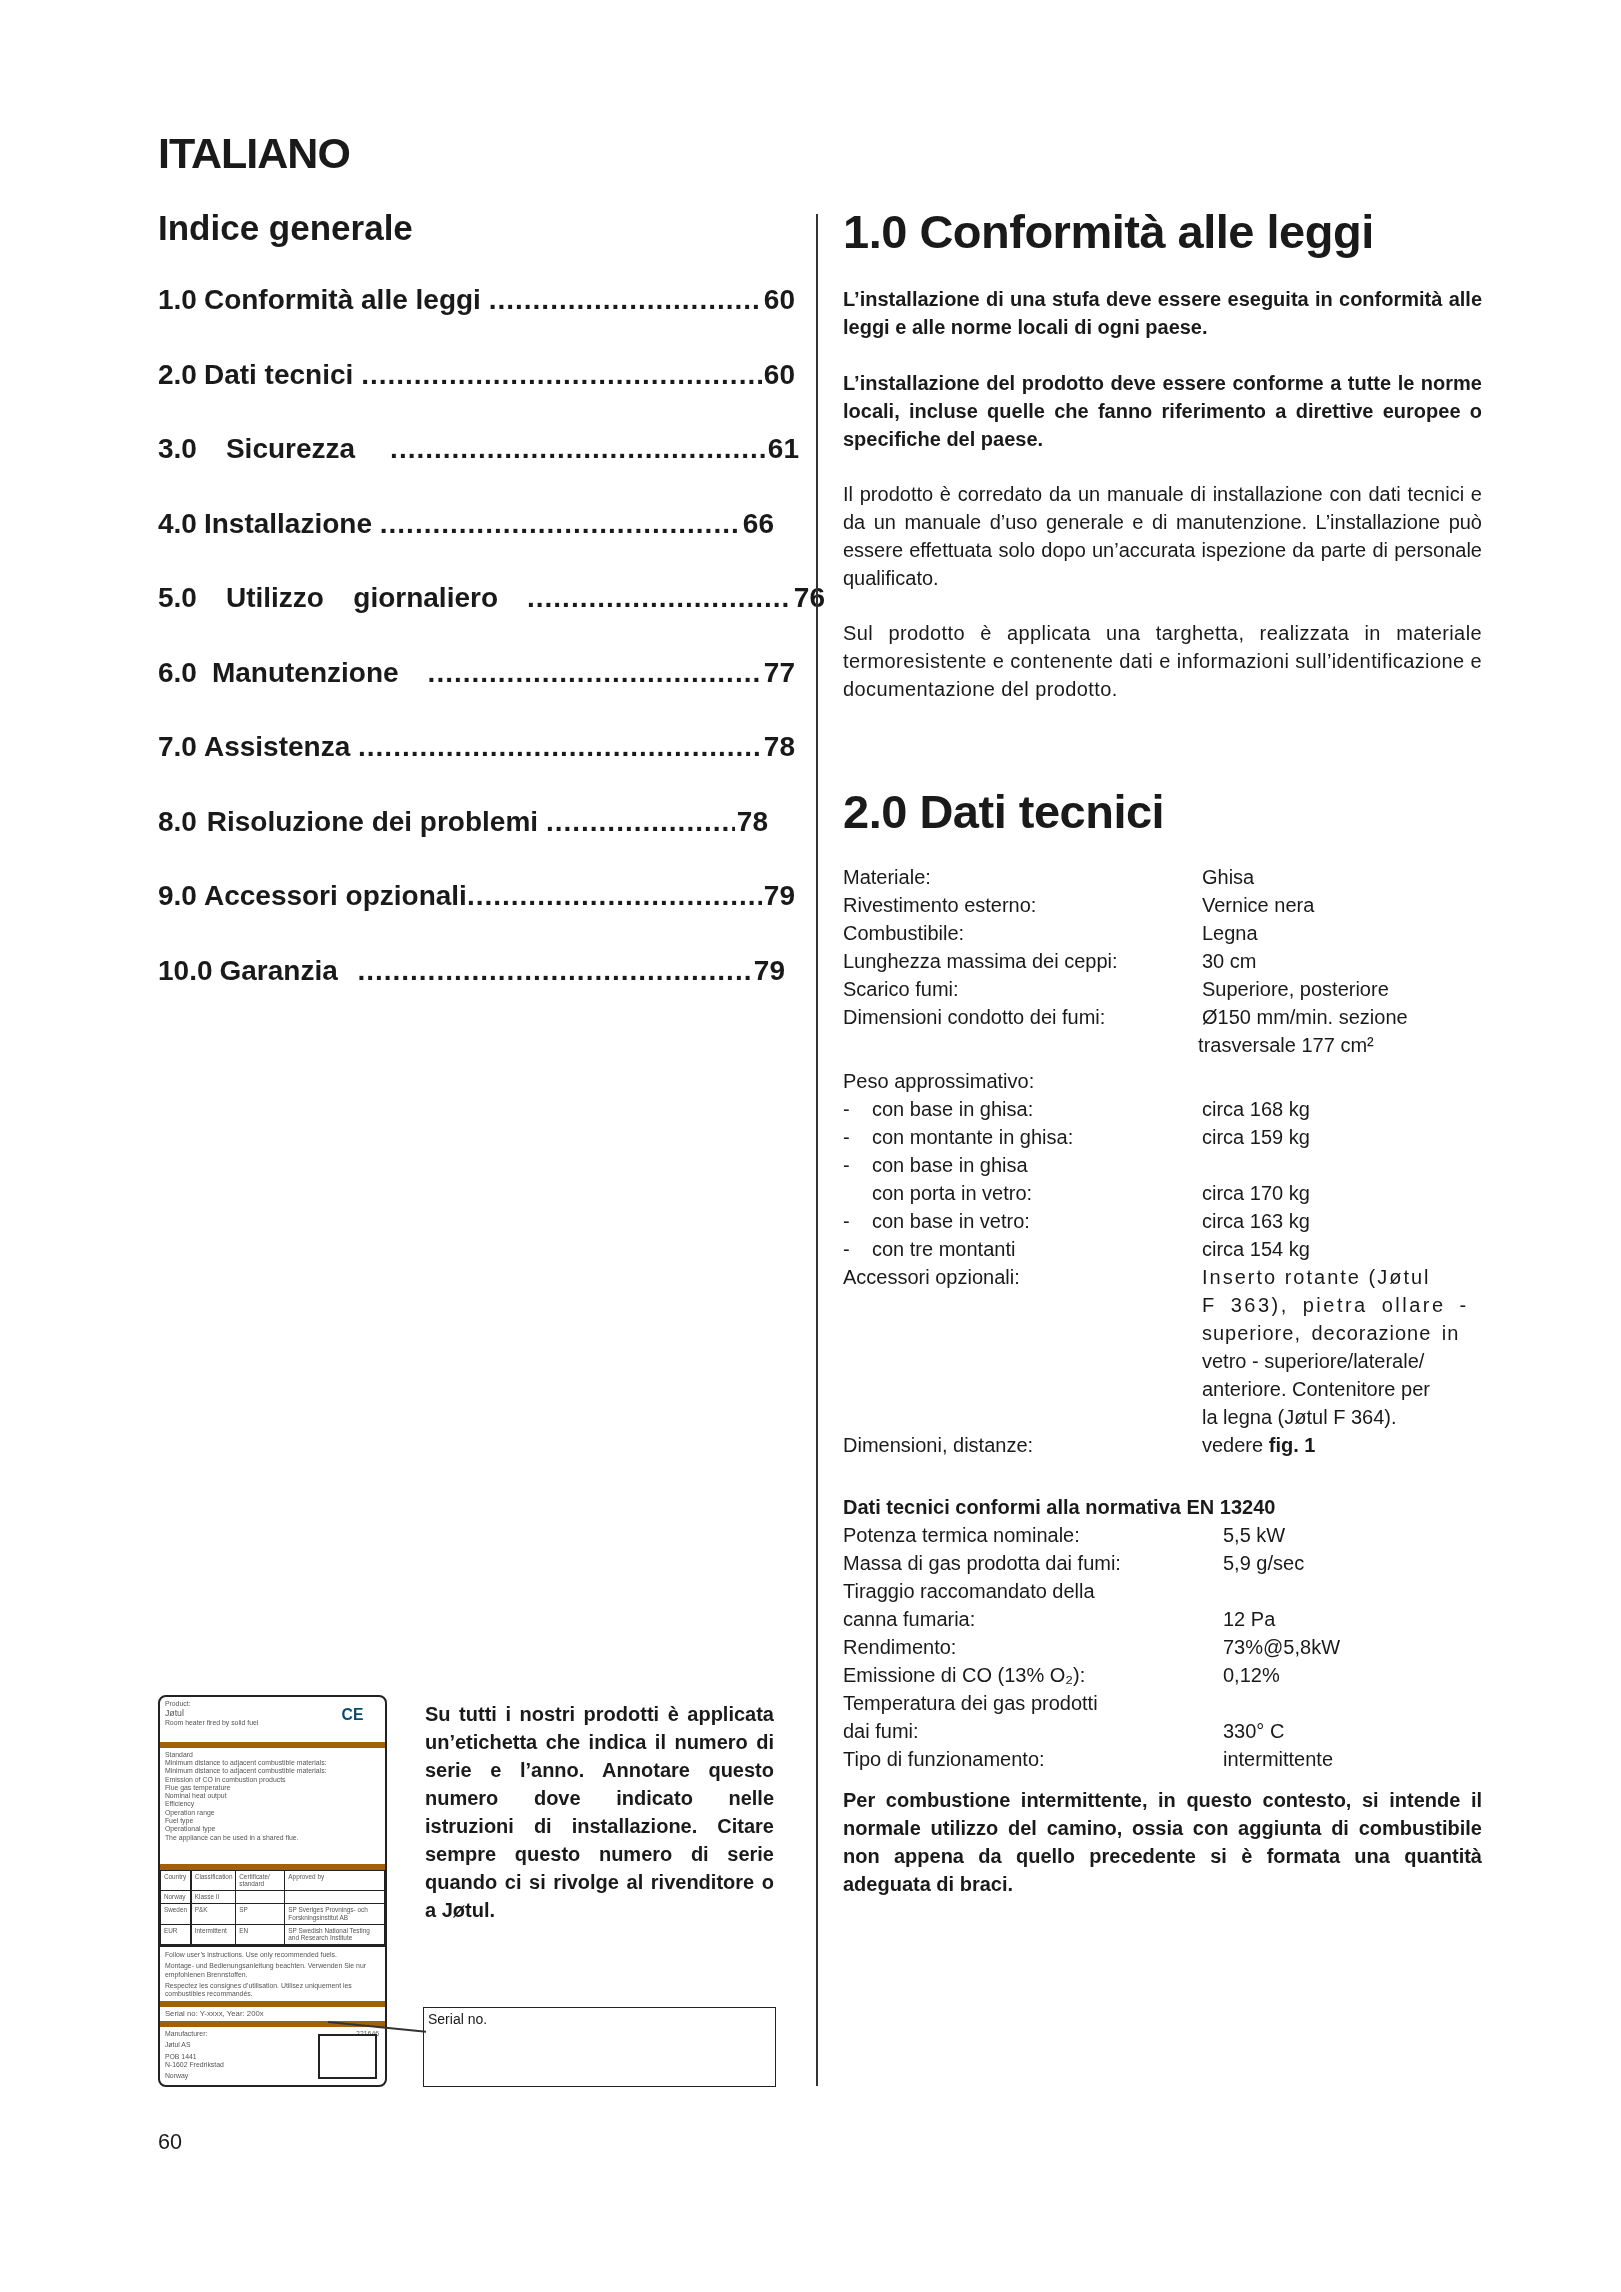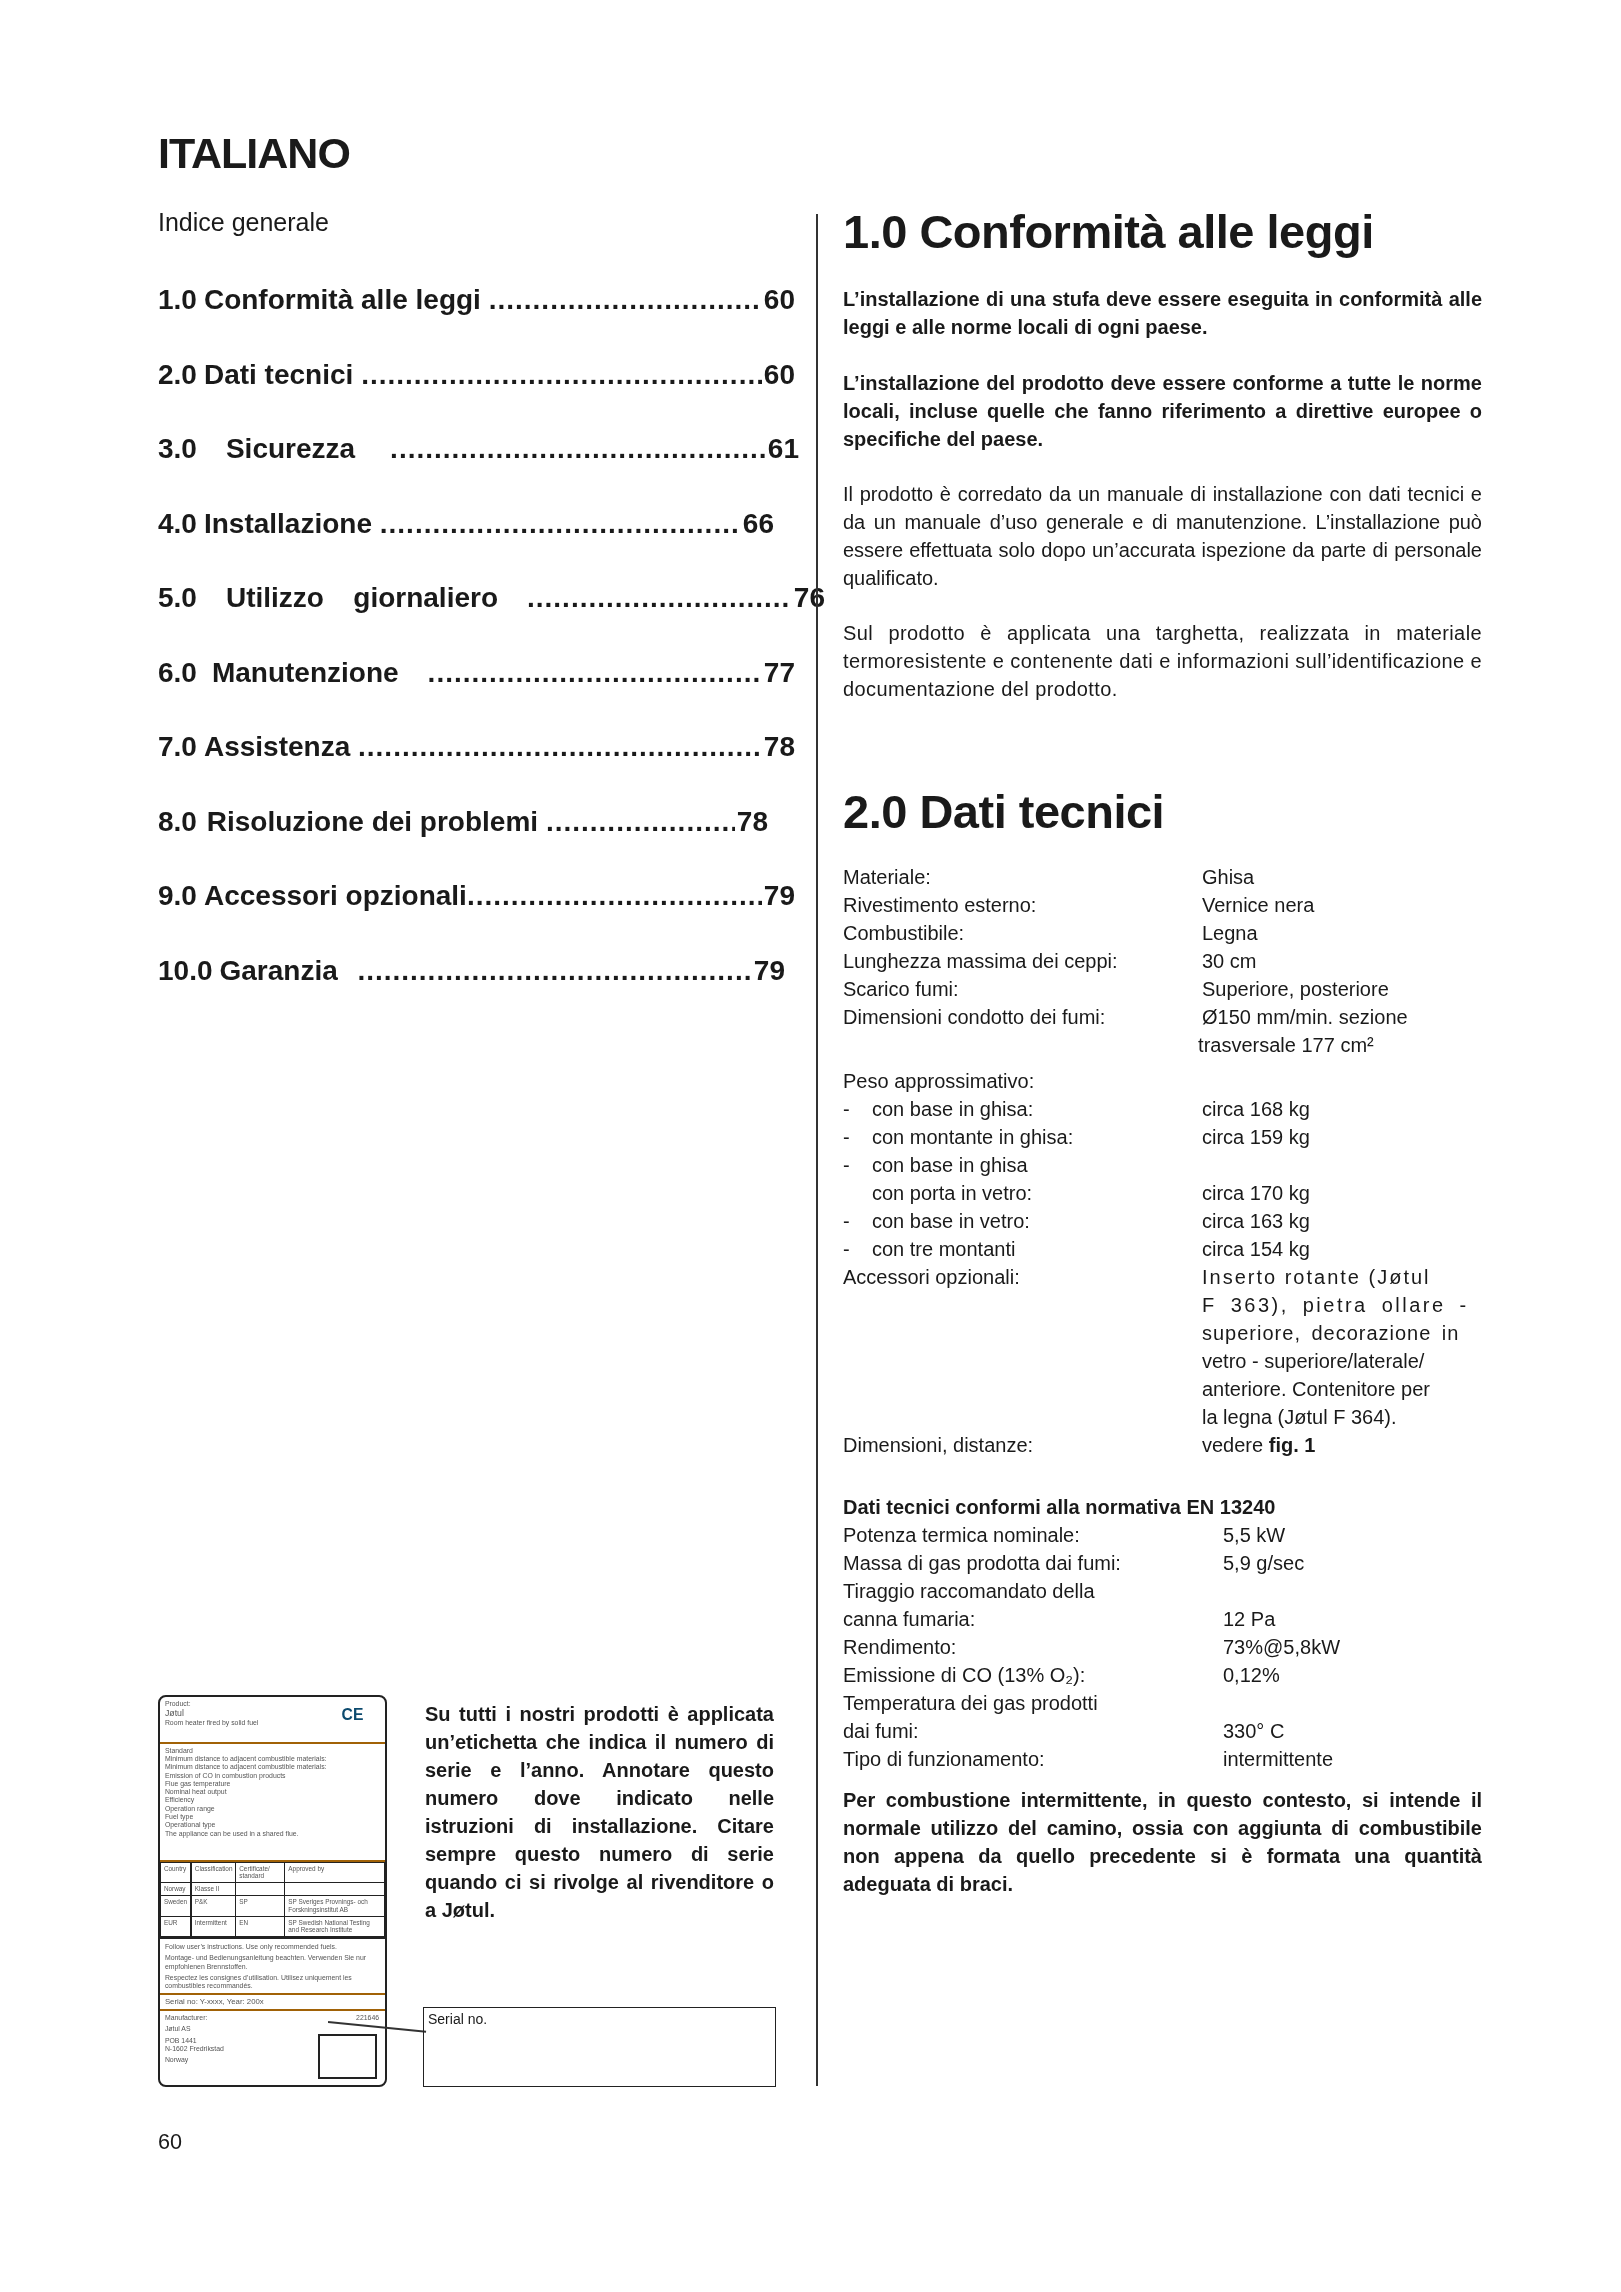--- a/index.html
+++ b/index.html
@@ -1,21 +1,21 @@
 <!DOCTYPE html>
 <html><head>
 <meta charset="utf-8">
 <style>
   html, body { margin: 0; padding: 0; background: #ffffff; }
   body { width: 1621px; height: 2293px; position: relative; overflow: hidden;
          font-family: "Liberation Sans", "DejaVu Sans", sans-serif; color: #1a1a1a; }
   .abs { position: absolute; }
   
   #lang-title { left: 158px; top: 129px; font-size: 43px; font-weight: bold; letter-spacing: -1px; }
-  #toc-title { left: 158px; top: 208px; font-size: 25px; font-weight: normal; }
+  #toc-title { left: 158px; top: 208px; font-size: 35px; font-weight: bold; }
   .toc-item { position: absolute; left: 158px; width: 637px; font-size: 28px; font-weight: bold;
               display: flex; align-items: baseline; white-space: nowrap; }
   .toc-num { display: inline-block; }
   .toc-label { display: inline-block; margin-left: 7px; }
   .toc-dots { flex: 1; overflow: hidden; margin: 0 2px 0 7.8px; letter-spacing: 1px; font-weight: bold; }
   .toc-dots::before { content: "......................................................................................................................................"; }
   .toc-page { display: inline-block; }
 
   #divider { left: 816px; top: 214px; width: 2px; height: 1872px; background: #333; }
 
@@ -28,21 +28,21 @@
   .spec-row { display: flex; }
   .spec-label { width: 359px; flex: none; }
   .spec-value { flex: 1; }
   .dash { display: inline-block; width: 29px; }
   .subhead { font-weight: bold; }
   .justify-val { text-align: justify; letter-spacing: 0.3px; }
 
   
   #plate { left: 158px; top: 1695px; width: 229px; height: 392px; border: 2px solid #222; border-radius: 7.8px;
            font-size: 6.9px; line-height: 8.3px; color: #555; box-sizing: border-box; }
-  .plate-sec { border-bottom: 2px solid #a16207; padding: 2.9px 4.9px; position: relative; }
+  .plate-sec { border-bottom: 6px solid #a16207; padding: 2.9px 4.9px; position: relative; }
   .plate-table { width: 100%; border-collapse: collapse; font-size: 6.4px; line-height: 7.8px; }
   .plate-table td { border: 1px solid #222; padding: 2px 2.9px; vertical-align: top; color: #555; }
   .plate-table td.thick { border-right: 2px solid #222; }
   #ce-mark { position: absolute; right: 21.6px; top: 13.7px; font-size: 15.7px; font-weight: bold; color: #0c4a6e; }
   #plate-box { position: absolute; right: 7.8px; bottom: 5.9px; width: 55px; height: 41px; border: 2px solid #222; }
 
   #leader { left: 328px; top: 2020px; width: 100px; height: 15.7px; }
 
   #serial-note { left: 425px; top: 1700px; width: 349px; font-size: 20px; line-height: 28px;
                  font-weight: bold; text-align: justify; }

